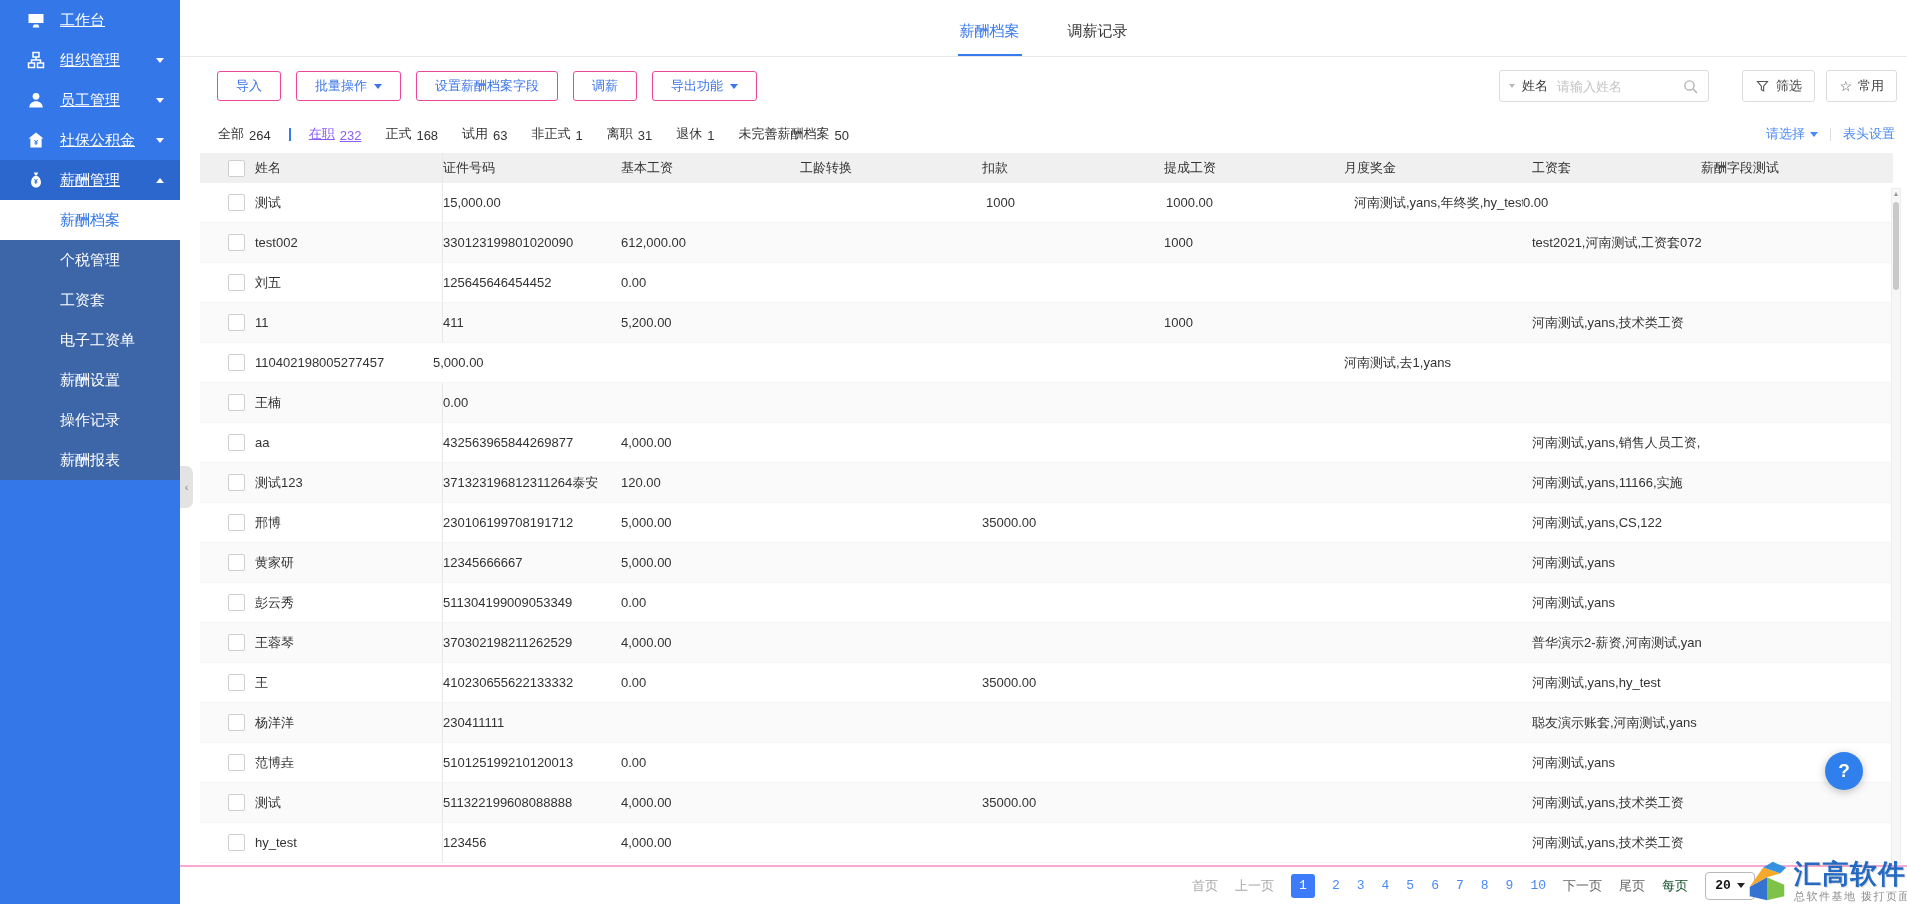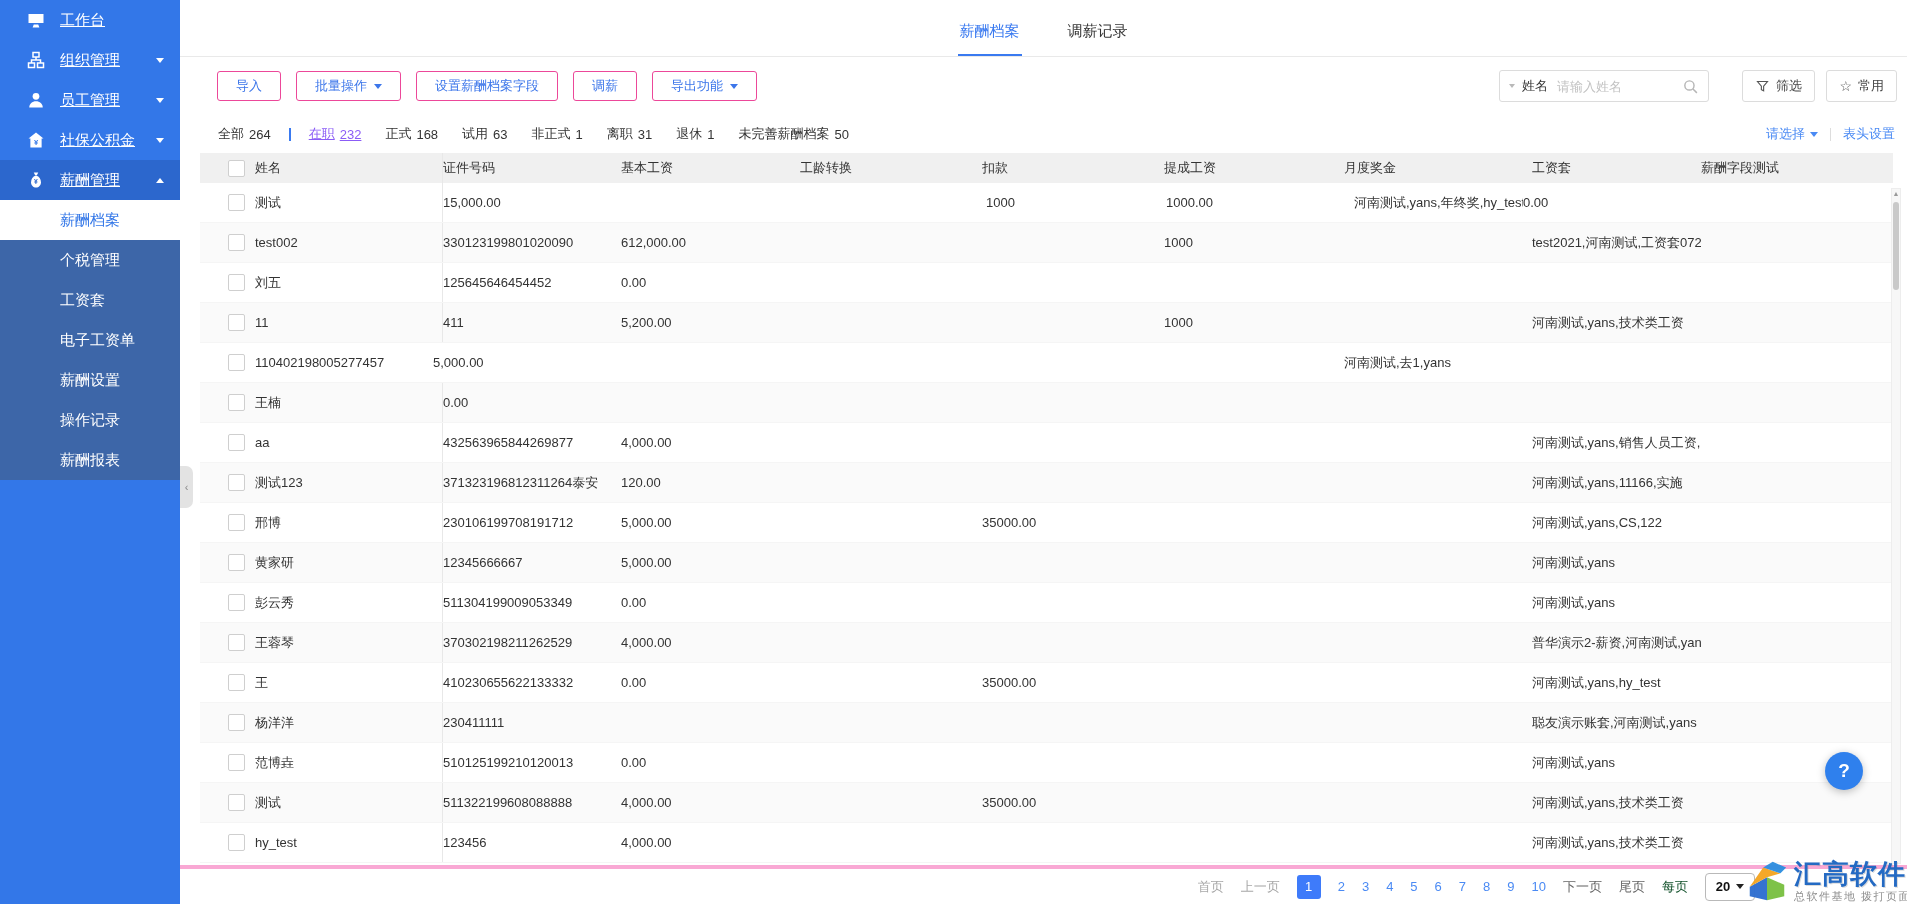--- a/index.html
+++ b/index.html
@@ -35,21 +35,21 @@
   .fieldcaret{width:0;height:0;border-left:3.5px solid transparent;border-right:3.5px solid transparent;border-top:4.5px solid #b9b9b9;}
   .fieldlabel{font-size:13px;color:#333;white-space:nowrap;}
   .searchbox input{border:0;outline:0;flex:1;min-width:0;font-size:13px;color:#333;background:transparent;}
   .searchbox input::placeholder{color:#c2c2c2;}
   .tbtn{position:absolute;top:13px;height:32px;border:1px solid #dcdcdc;border-radius:3px;background:#fff;display:flex;align-items:center;gap:6px;padding:0 12px;font-size:13px;color:#444;box-sizing:border-box;cursor:pointer;}
   .tbtn.filter{right:92px;}
   .tbtn.fav{right:10px;}
   .star{font-size:14px;color:#555;line-height:1;}
 
   .filterbar{position:relative;height:38px;display:flex;align-items:center;padding-left:38px;gap:24px;font-size:13px;color:#333;}
-  .stab{display:flex;gap:5px;align-items:center;cursor:pointer;white-space:nowrap;}
+  .stab{display:flex;gap:5px;align-items:flex-end;cursor:pointer;white-space:nowrap;}
   .stab.active{color:#8b5cf6;text-decoration:underline;}
   .sdivider{width:2px;height:13px;background:#3a7af0;margin:0 -6px;}
   .filter-links{position:absolute;right:12px;top:0;height:100%;display:flex;align-items:center;gap:12px;font-size:13px;color:#4a8af4;}
   .fl-item{display:flex;align-items:center;gap:5px;cursor:pointer;}
   .lcaret{width:0;height:0;border-left:4px solid transparent;border-right:4px solid transparent;border-top:5px solid #4a8af4;}
   .vbar{width:1px;height:13px;background:#ddd;}
 
   
   .table{position:absolute;left:20px;right:14px;top:153px;bottom:39px;overflow:hidden;}
   .thead{display:flex;height:30px;line-height:30px;background:#f0f0f0;font-size:13px;color:#333;}
@@ -67,21 +67,21 @@
   .c-set{flex:0 0 169px;}
   .c-test{flex:1;}
   .cb{width:15px;height:15px;border:1px solid #cfcfcf;border-radius:2px;background:#fff;cursor:pointer;}
 
   
   .vscroll{position:absolute;right:6px;top:188px;height:676px;width:10px;background:#f7f7f7;border:1px solid #ededed;box-sizing:border-box;cursor:pointer;}
   .vs-up{position:absolute;top:1px;left:0;right:0;text-align:center;font-size:7px;color:#999;}
   .vs-thumb{position:absolute;left:1px;right:1px;top:13px;height:88px;background:#c9c9c9;border-radius:4px;}
 
   
-  .pagebar{position:absolute;left:0;right:0;bottom:0;height:39px;display:flex;align-items:center;justify-content:flex-end;gap:17px;padding-right:152px;font-size:13px;border-top:4px solid #f9a8d4;background:#fff;box-sizing:border-box;}
+  .pagebar{position:absolute;left:0;right:0;bottom:0;height:39px;display:flex;align-items:center;justify-content:flex-end;gap:17px;padding-right:152px;font-size:13px;border-top:2px solid #f9a8d4;background:#fff;box-sizing:border-box;font-family:Liberation Mono, monospace;}
   .pg-muted{color:#a8a8a8;cursor:pointer;}
   .pg-muted2{color:#666;cursor:pointer;}
   .pg-num{color:#4a8af4;cursor:pointer;}
   .pg-active{width:24px;height:24px;background:#3e7bfa;color:#fff;border-radius:3px;display:flex;align-items:center;justify-content:center;cursor:pointer;}
   .pp-label{color:#14532d;}
   .ppselect{width:48px;height:26px;border:1px solid #b9b9b9;border-radius:4px;display:flex;align-items:center;justify-content:center;gap:6px;font-size:13px;color:#111;font-weight:700;cursor:pointer;background:#fff;}
   .pcaret{width:0;height:0;border-left:4px solid transparent;border-right:4px solid transparent;border-top:5px solid #222;}
 
   
   .watermark{position:absolute;right:-4px;bottom:0;display:flex;align-items:center;gap:4px;pointer-events:none;z-index:5;opacity:.97;}

